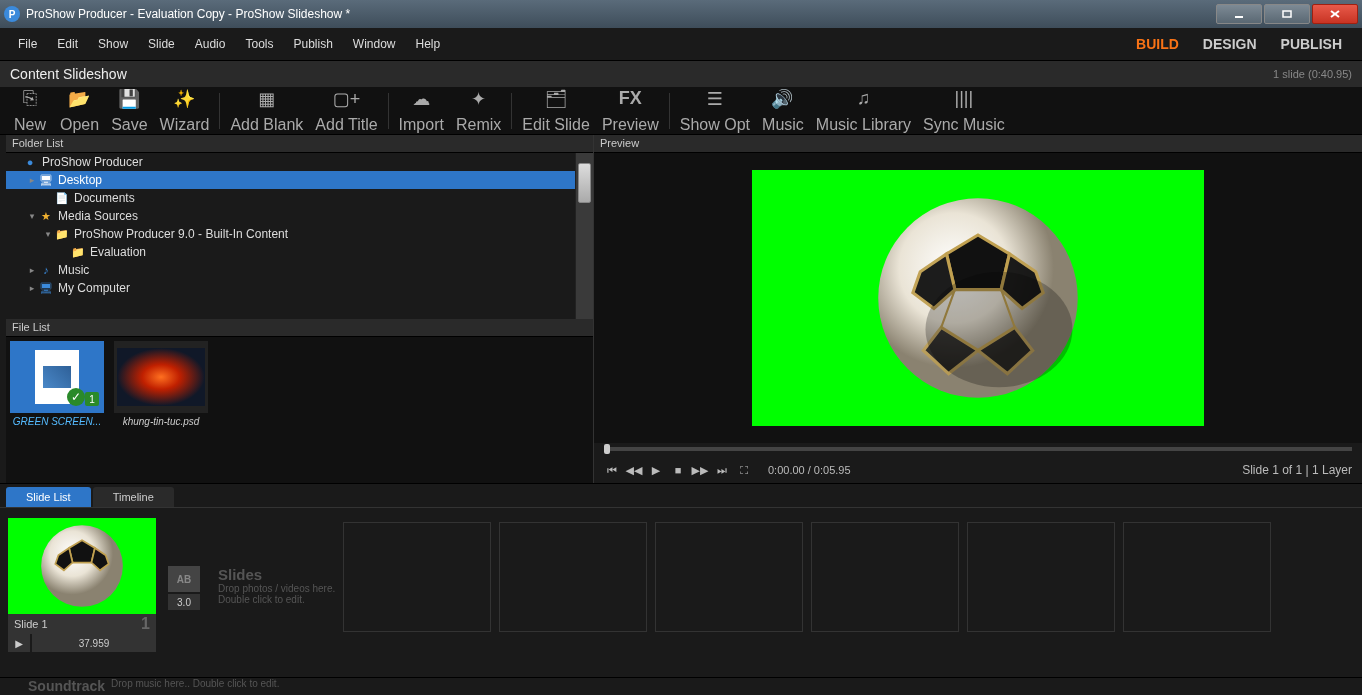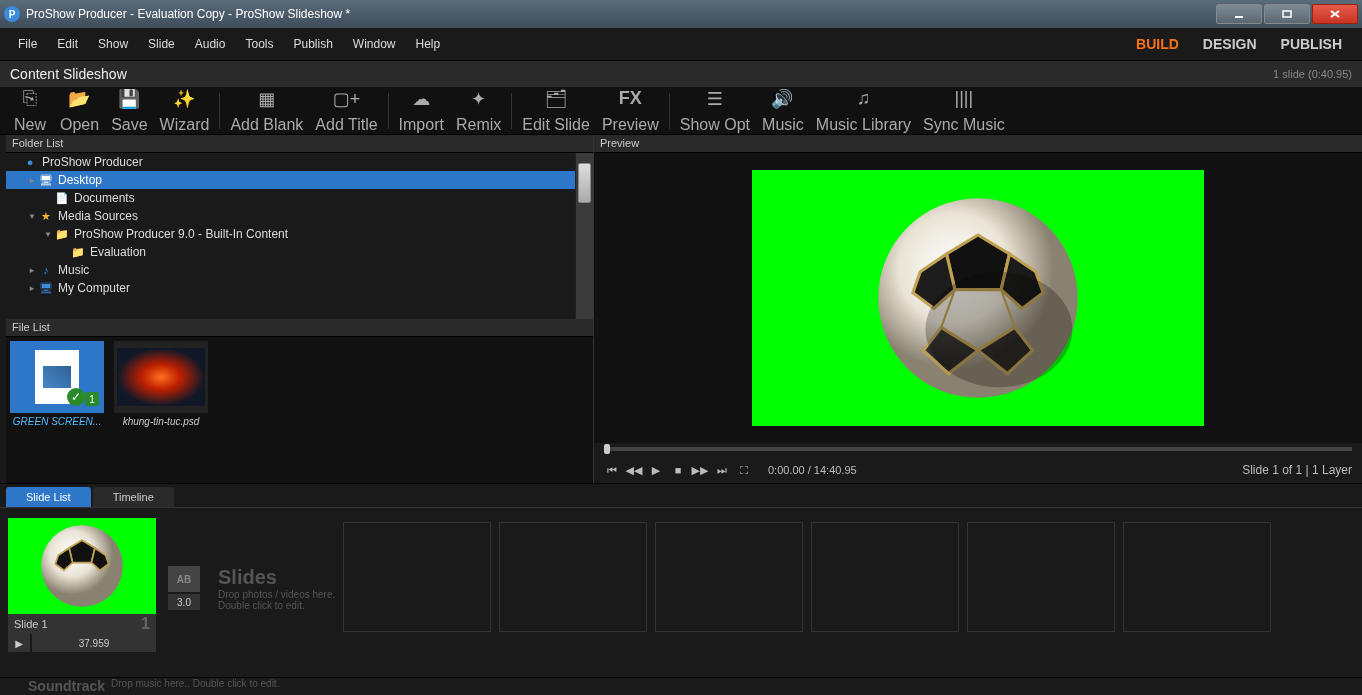--- a/index.html
+++ b/index.html
@@ -84,21 +84,21 @@
 .slidenum { font-size:16px; color:#666; font-weight:bold; }
 .slidetimes { height:18px; display:flex; gap:2px; }
 .slidetimes .stbtn { background:#333; flex:0 0 22px; display:flex;align-items:center;justify-content:center;font-size:10px;cursor:pointer; }
 .slidetimes .stval { background:#333; flex:1; display:flex;align-items:center;justify-content:center;font-size:10px; }
 
 .transblock { width:40px; display:flex;flex-direction:column;align-items:center; margin-top:48px; }
 .transicon { width:32px; height:26px; background:#444; display:flex;align-items:center;justify-content:center;font-size:10px;color:#888;font-weight:bold; }
 .transval { width:32px; height:16px; background:#333; display:flex;align-items:center;justify-content:center;font-size:10px;margin-top:2px; }
 
 .slidestext { margin-top:48px; margin-left:6px; }
-.slidestext .h { font-size:20px; color:#555; font-weight:bold; }
+.slidestext .h { font-size:15px; color:#555; font-weight:bold; }
 .slidestext .s { font-size:10px; color:#555; }
 
 .emptyslot { width:148px; height:110px; border:1px solid #333; margin-top:4px; }
 
 
 .soundtrack { height:24px; background:#1a1a1a; display:flex;padding:0 28px;color:#555;font-size:14px;border-top:1px solid #000; }
 .soundtrack .lbl { font-weight:bold; }
 .soundtrack .hint { font-size:10px; margin-left:6px; }
 </style>
 </head>
@@ -313,21 +313,21 @@
         </div>
       </div>
     <div class="playbar">
       <span class="playbtn">⏮</span>
       <span class="playbtn">◀◀</span>
       <span class="playbtn">▶</span>
       <span class="playbtn">■</span>
       <span class="playbtn">▶▶</span>
       <span class="playbtn">⏭</span>
       <span class="playbtn">⛶</span>
-      <span class="time">0:00.00 / 14:40.95</span>
+      <span class="time">0:00.00 / 0:05.95</span>
       <span class="spacer"></span>
       <span>Slide 1 of 1  |  1 Layer</span>
     </div>
   </div>
 </div>
 
 <div class="bottomtabs">
   <div class="btab active">Slide List</div>
   <div class="btab">Timeline</div>
 </div>

